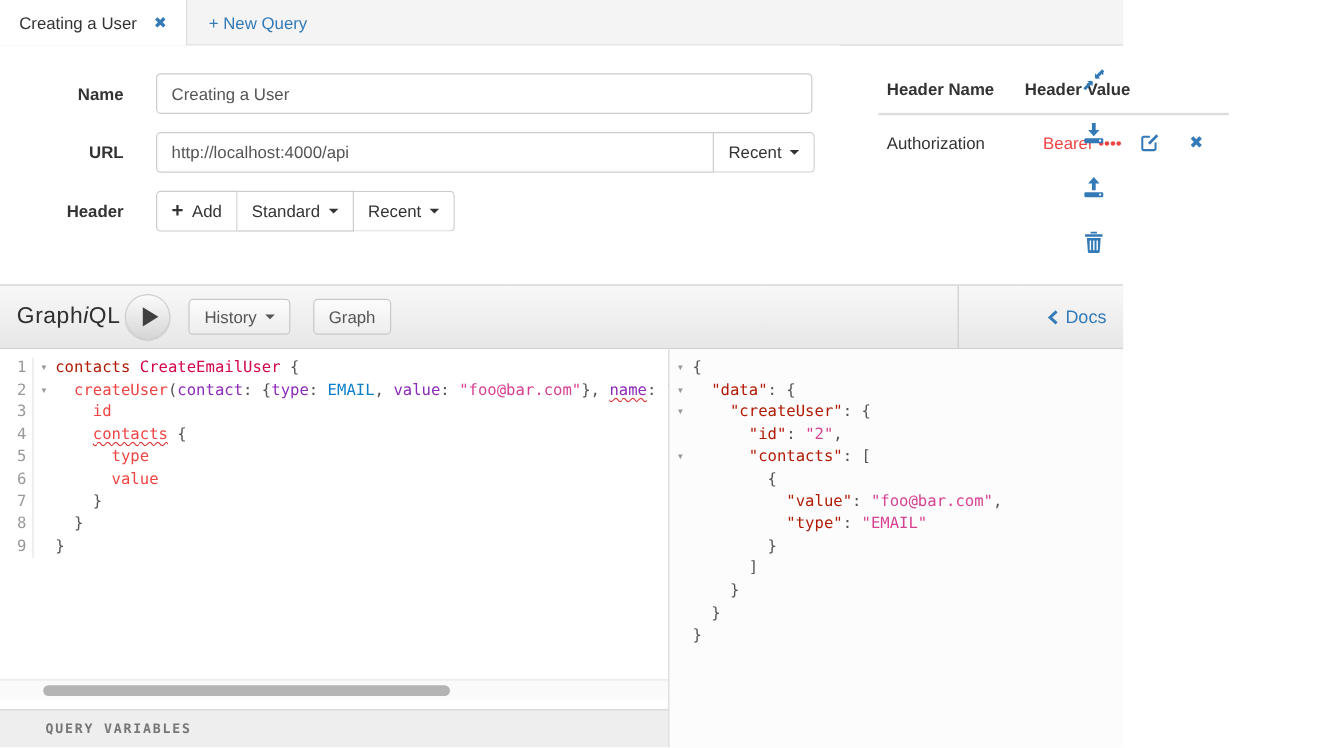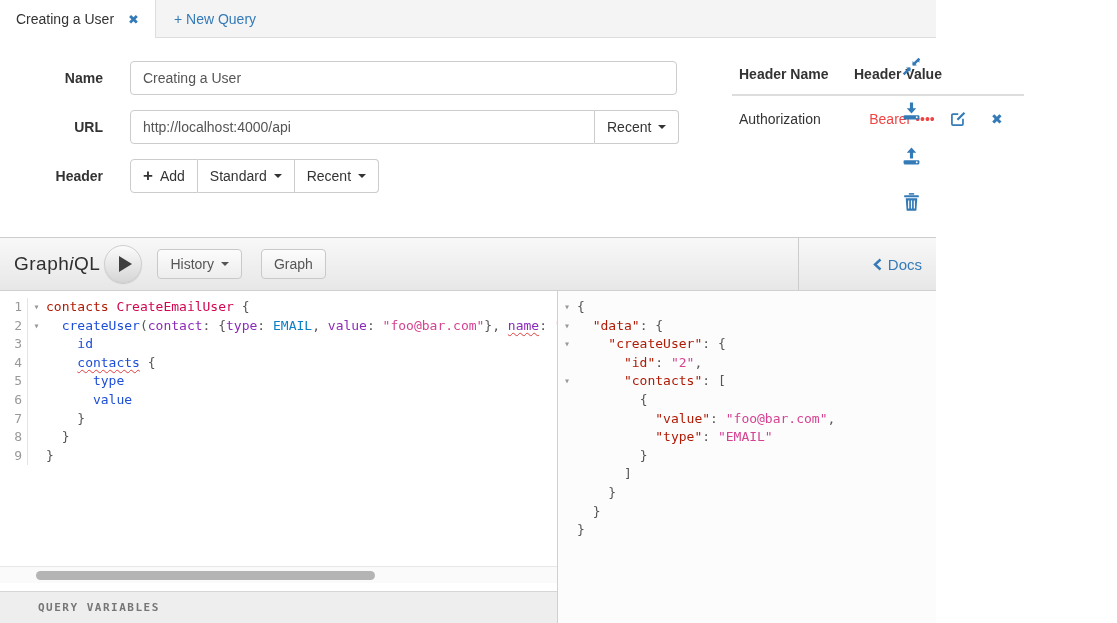--- a/index.html
+++ b/index.html
@@ -70,21 +70,21 @@
   .codefont { font-family:"DejaVu Sans Mono","Liberation Mono",monospace; font-size:13px; }
   .code-rows { padding-top:7px; }
   .code-line { display:flex; height:18.6px; line-height:18.6px; white-space:pre; }
   .ln-num { flex:0 0 28px; text-align:right; padding-right:5px; color:#999; border-right:1px solid #e4e4e4; }
   .ln-fold { flex:0 0 17px; text-align:center; color:#999; font-size:10px; cursor:pointer; }
   .ln-code { padding-left:1px; }
   .resultpane .ln-fold { flex:0 0 18px; }
 
   .tok-kw   { color:#B11A04; }
   .tok-def  { color:#D2054E; }
-  .tok-prop { color:#1d4ed8; }
+  .tok-prop { color:#ef4444; }
   .tok-attr { color:#8B2BB9; }
   .tok-str  { color:#D64292; }
   .tok-str2 { color:#0B7FC7; }
   .tok-punc { color:#555; }
   .tok-rkey { color:#B11A04; }
   .tok-plain{ color:#333; }
   .sq { text-decoration:underline wavy #e03c3c 1px; text-underline-offset:2px; }
 
   
   .hscroll { position:absolute; left:0; right:0; top:275px; height:17px; background:#fafafa; border-top:1px solid #e7e7e7; }

